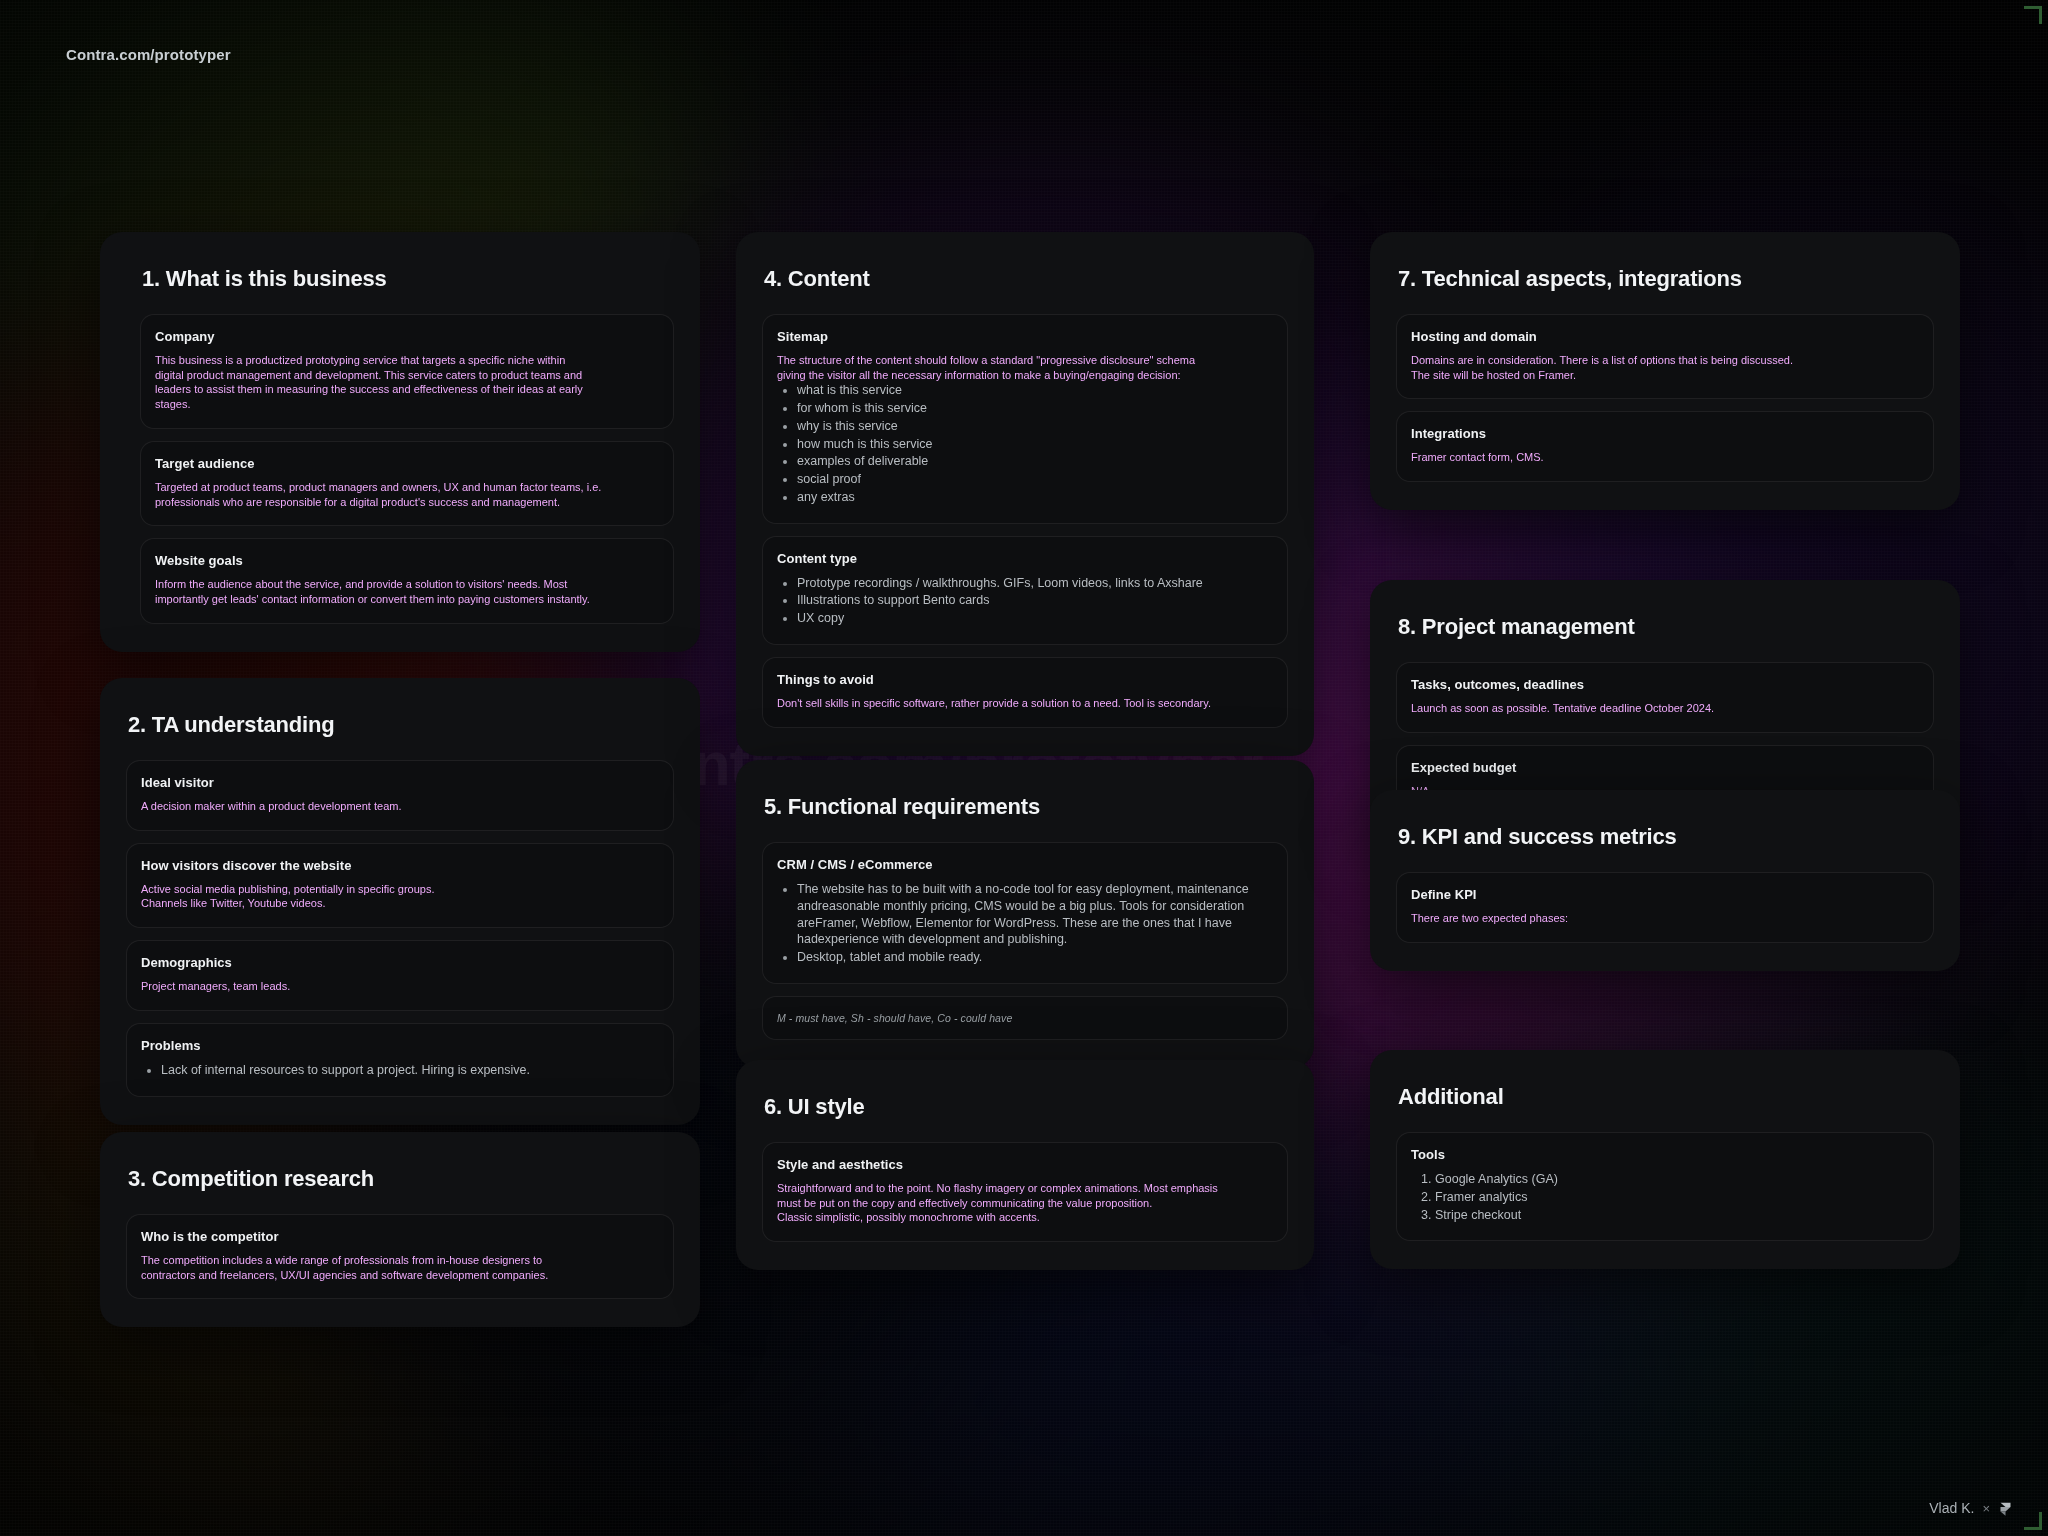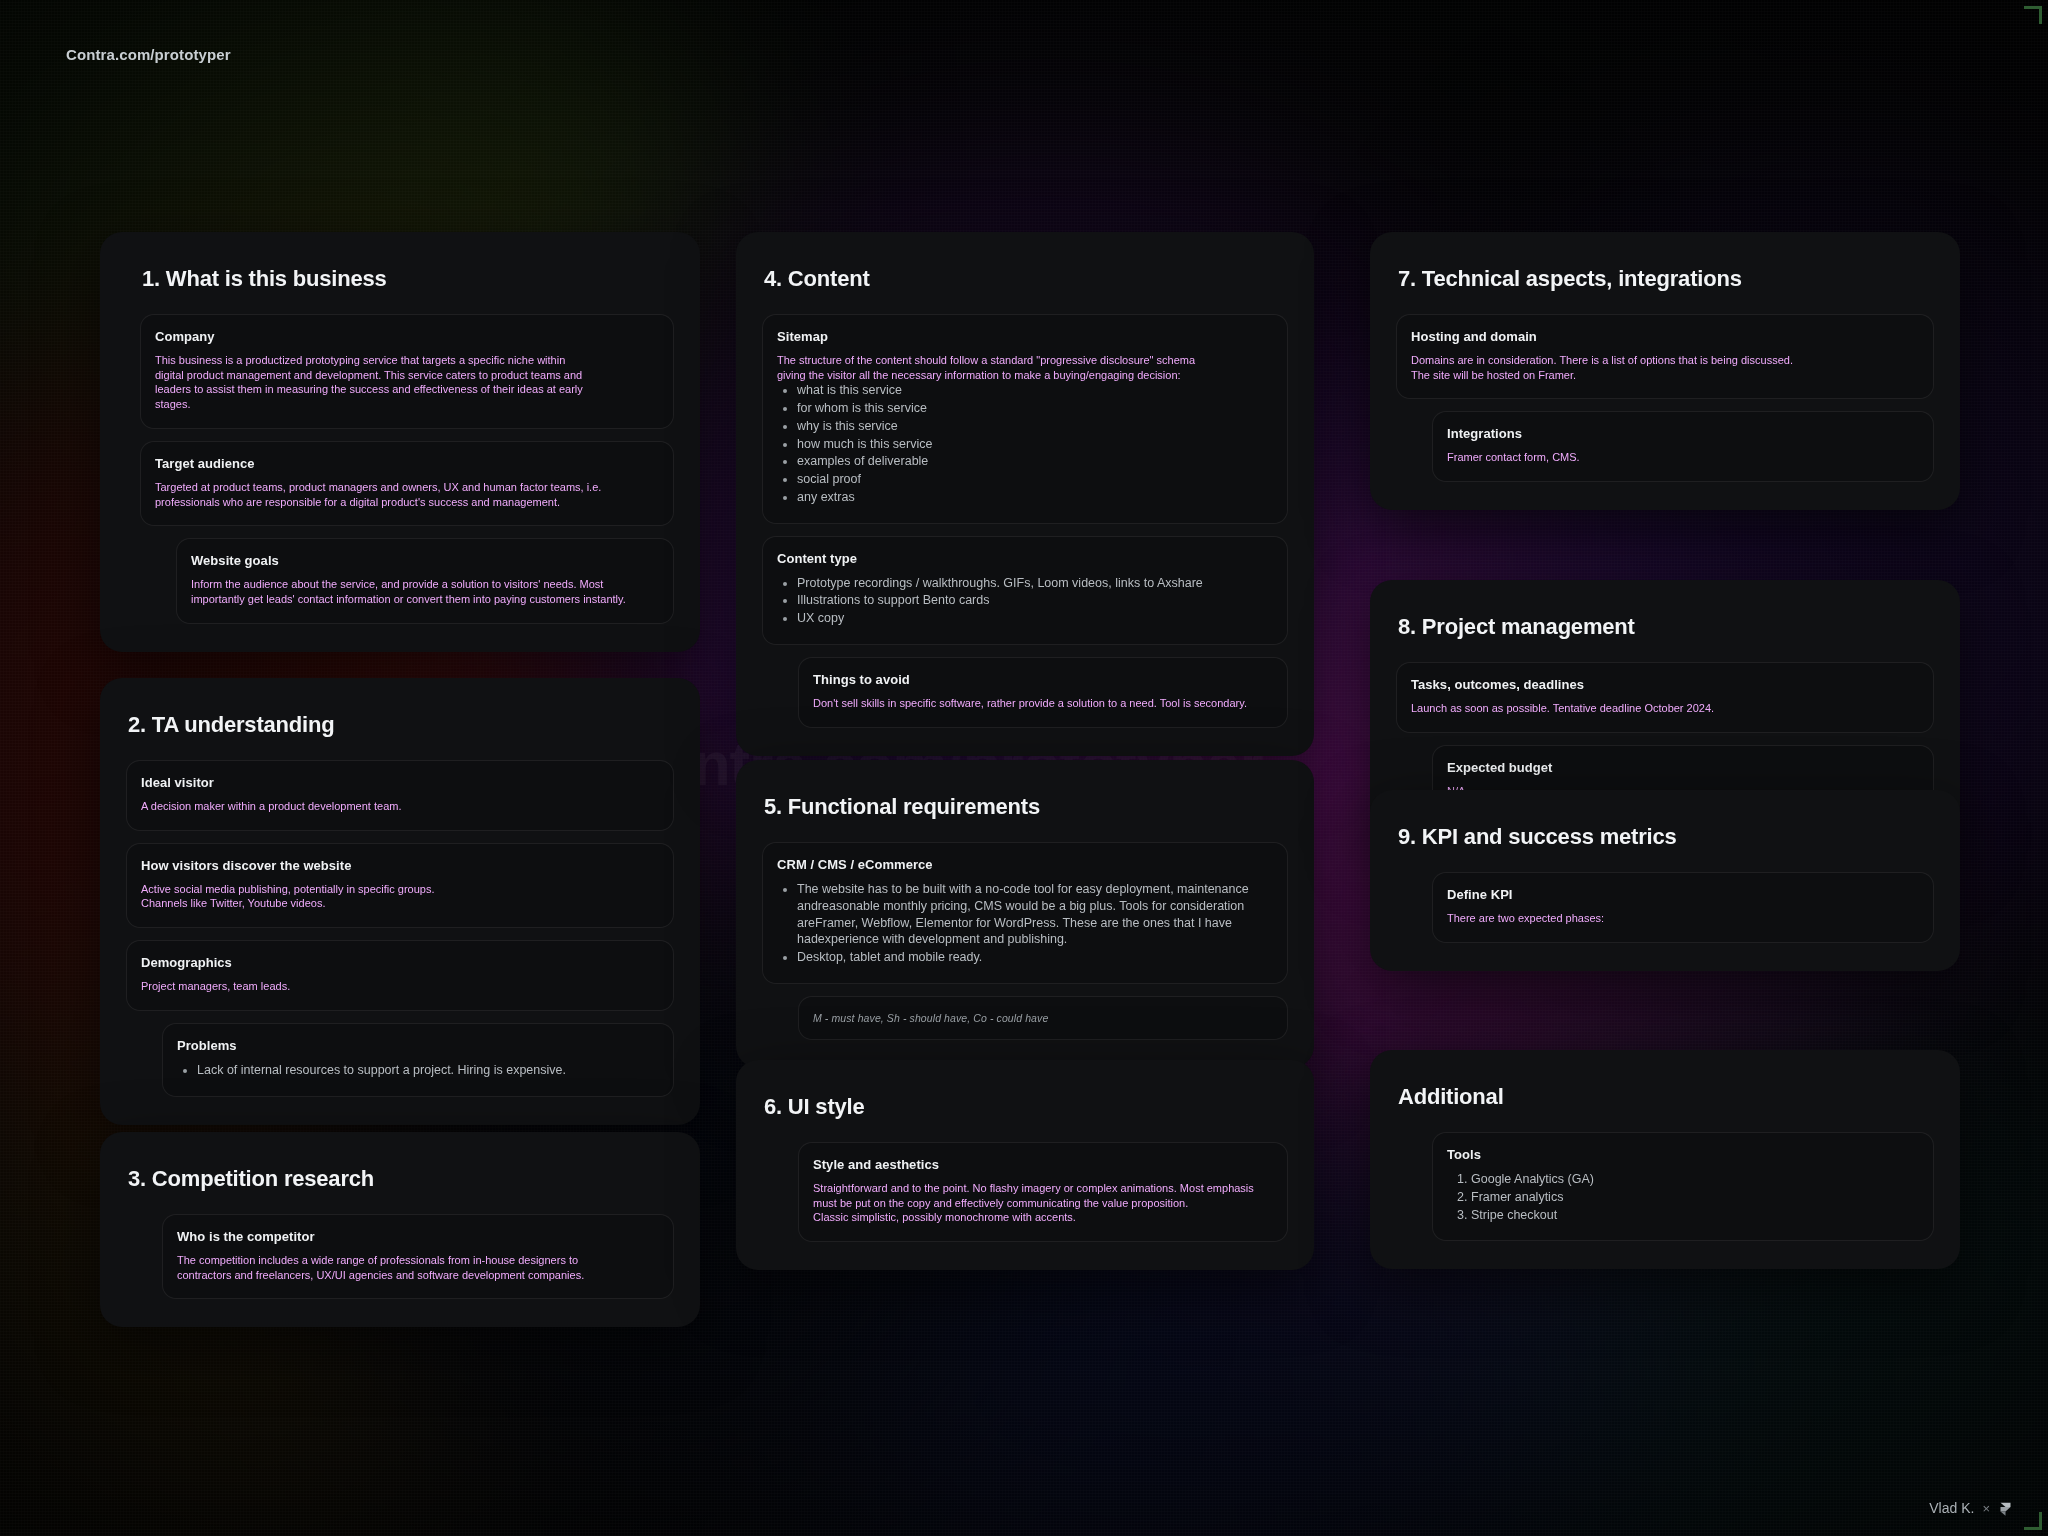--- a/index.html
+++ b/index.html
@@ -125,21 +125,21 @@
     padding-left: 2px;
   }
 
   .card {
     background: #0d0e10;
     border: 1px solid rgba(255,255,255,0.075);
     border-radius: 14px;
     padding: 14px 14px 16px 14px;
     margin-bottom: 12px;
   }
-  .card:last-child { margin-bottom: 0; margin-left: 36px; }
+  .card:last-child { margin-bottom: 0; }
 
   .card-title {
     font-size: 13px;
     font-weight: 700;
     color: #f0f2f4;
     margin-bottom: 9px;
     letter-spacing: 0.05px;
   }
 
   .card-text {

